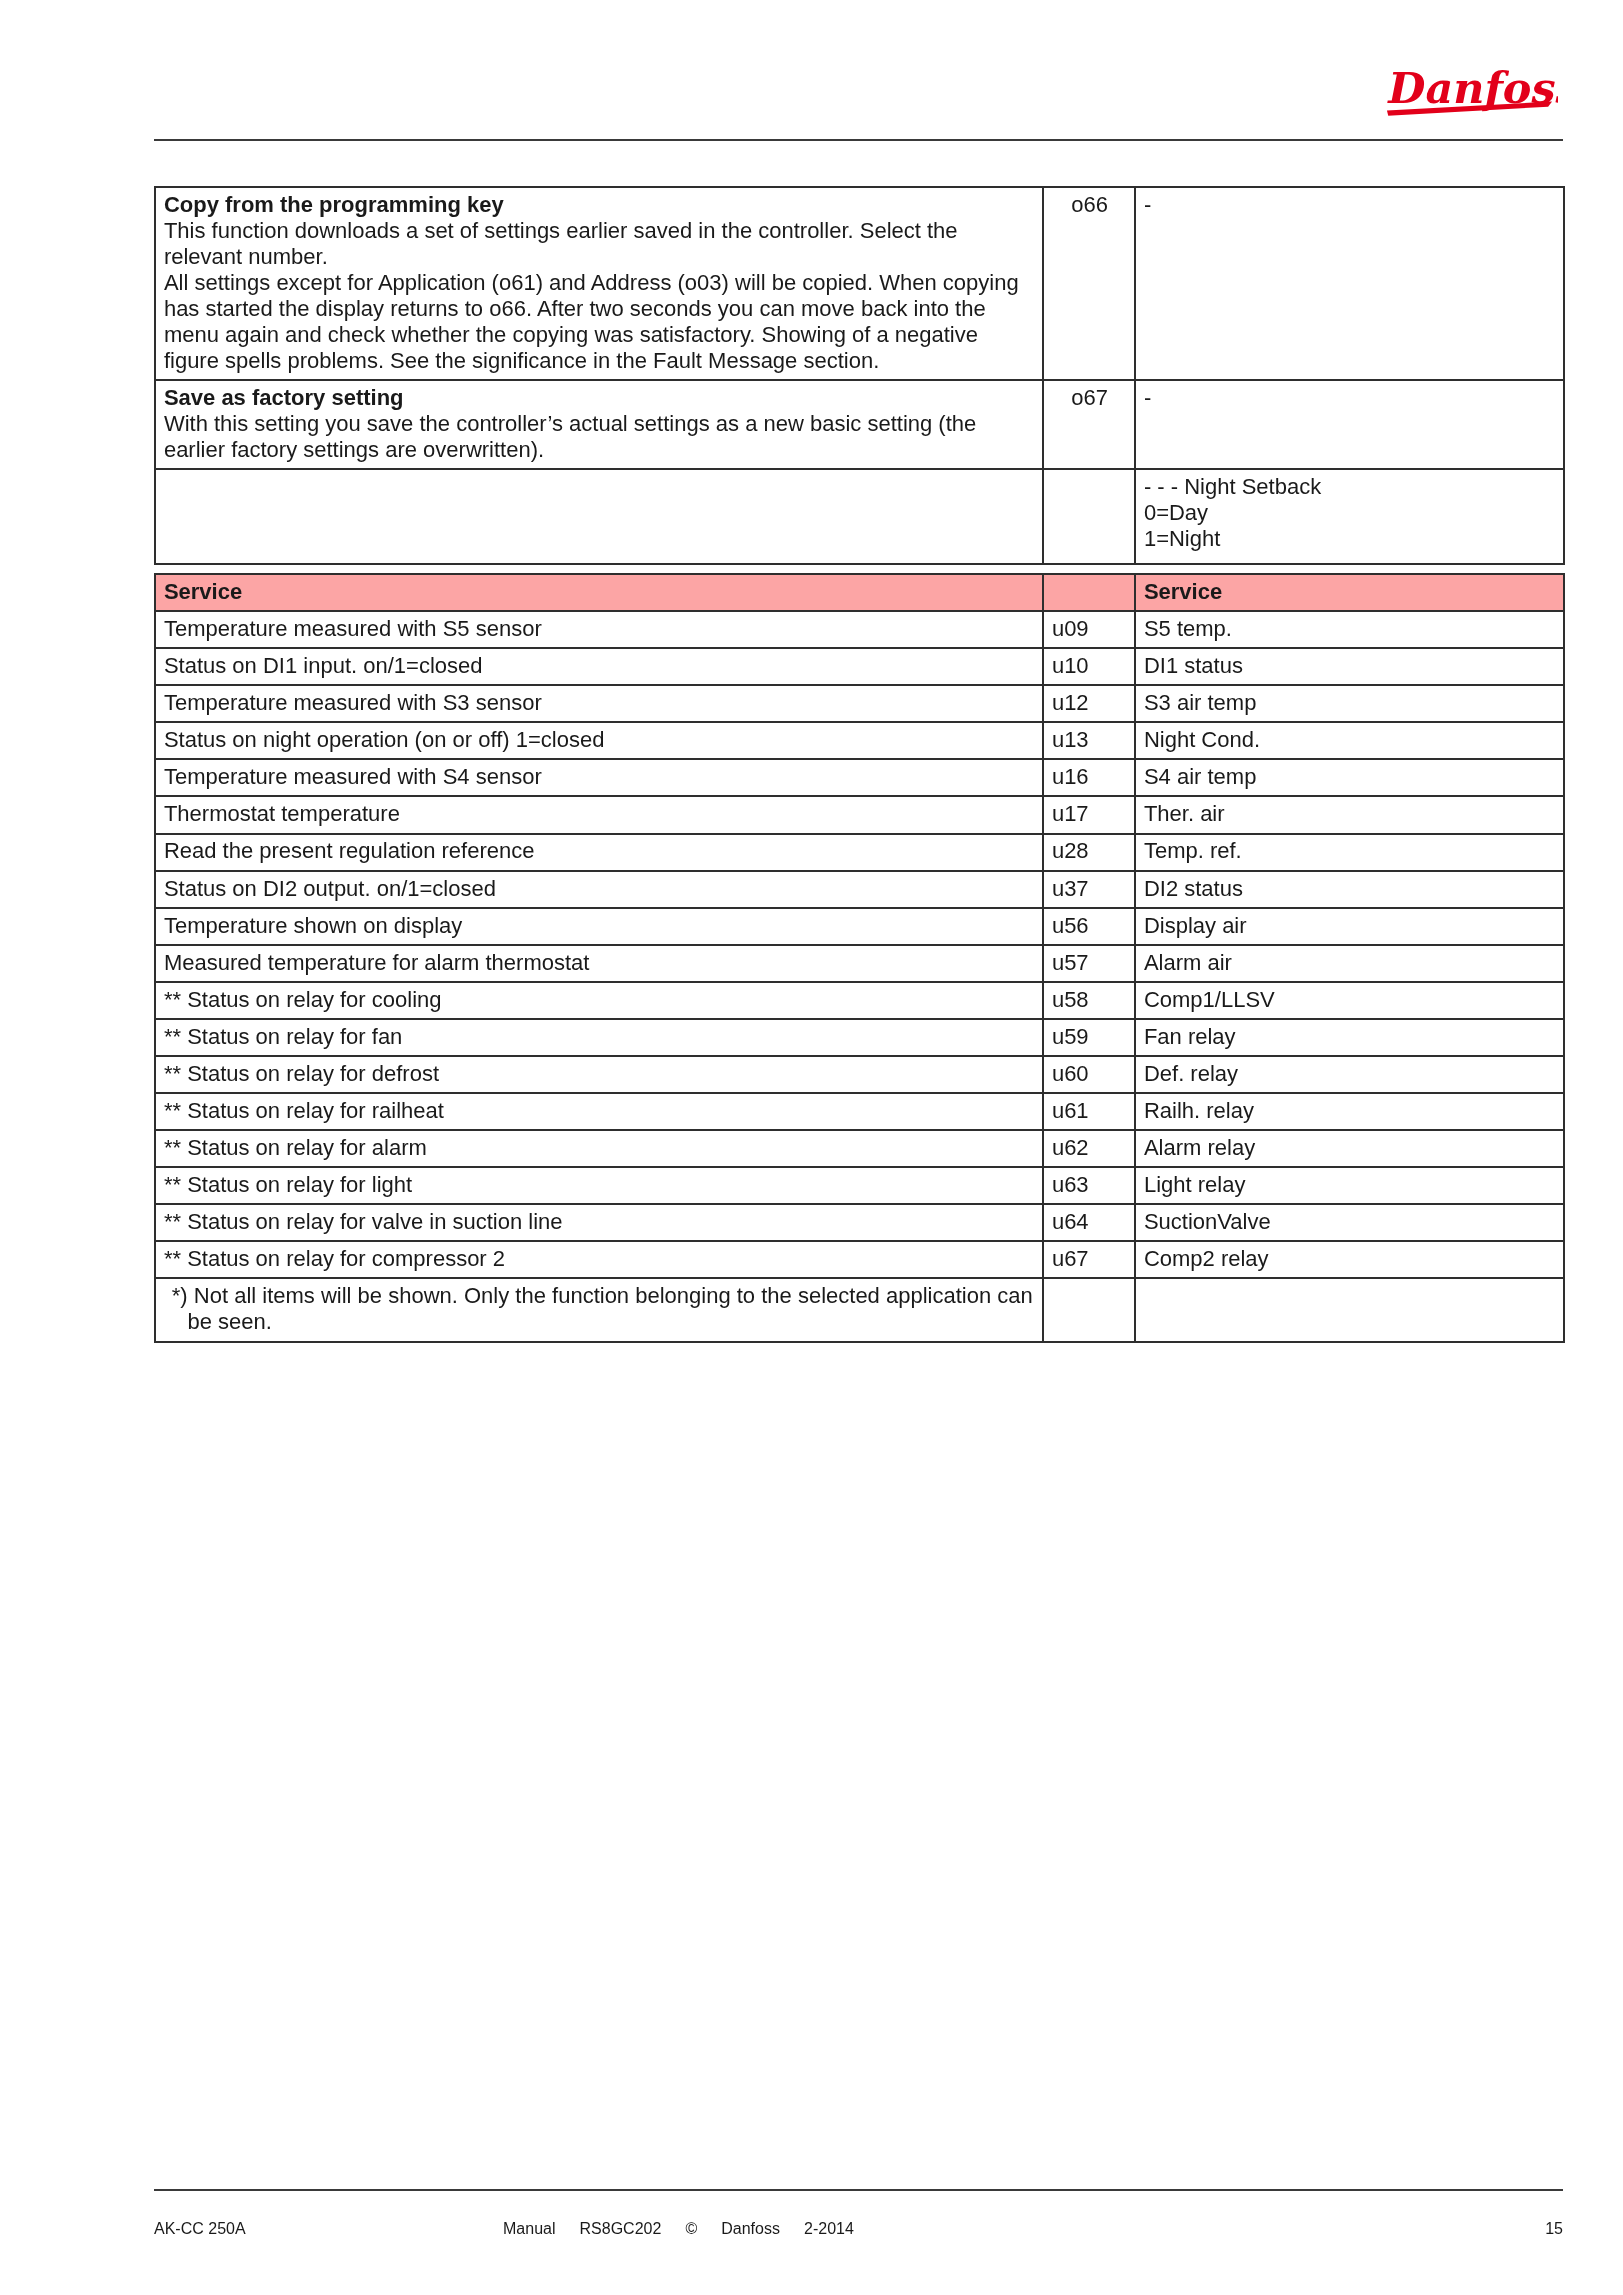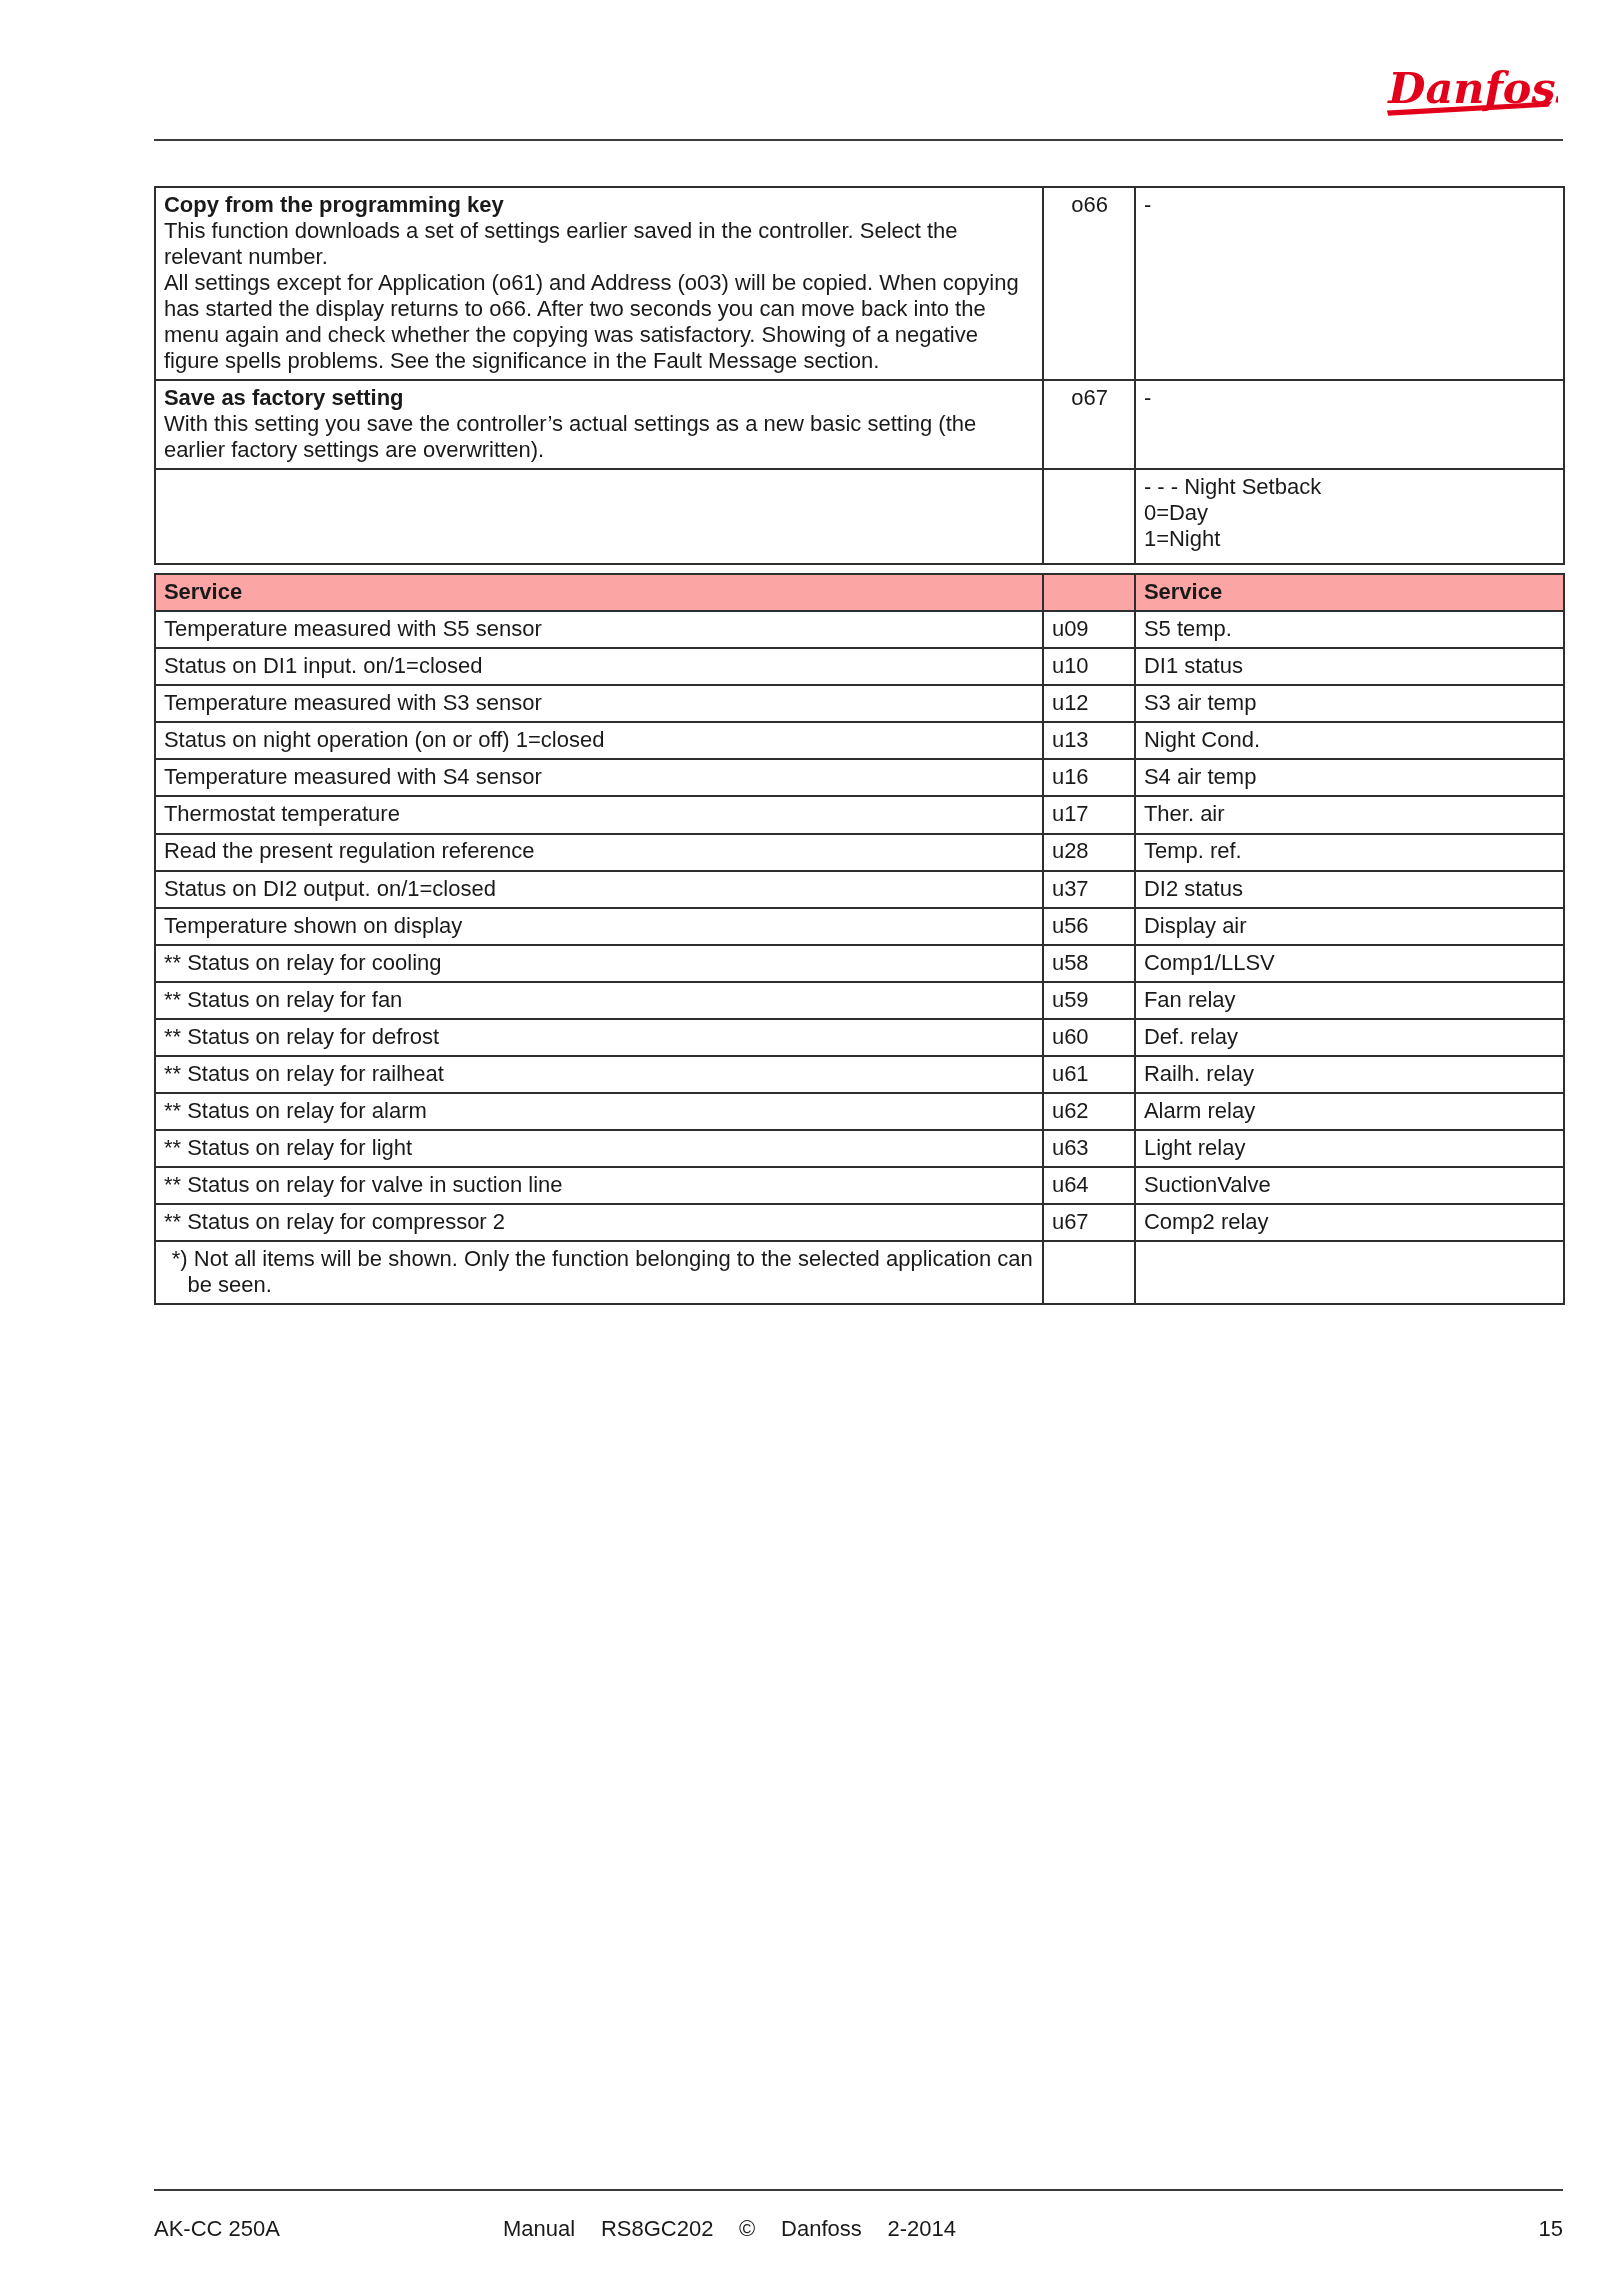--- a/index.html
+++ b/index.html
@@ -30,21 +30,21 @@
     .hdr td { background: #fca5a5; font-weight: bold; }
     .row-copy td { height: 182px; }
     .row-save td { height: 77px; }
     .row-night td { height: 84px; border-radius: 27px; }
     .t2 td { height: 25px; padding-top: 2.6px; padding-bottom: 2.6px; }
     .t2 tr.note td { height: 51px; }
     .hang { padding-left: 23.6px; text-indent: -15.7px; display: block; }
     .line { display: block; }
 
     .bottom-rule { position: absolute; left: 154px; top: 2189px; width: 1409px; height: 2px; background: #3a3a3a; }
-    .footer { position: absolute; top: 2216px; font-size: 22px; line-height: 26px; color: #1a1a1a; }
+    .footer { position: absolute; top: 2216px; font-size: 16px; line-height: 26px; color: #1a1a1a; }
     .f-left { left: 154px; }
     .f-mid { left: 503px; word-spacing: 0; }
     .f-mid span { margin-right: 19.6px; }
     .f-right { right: 60px; }
   </style>
 </head>
 <body>
 
 <div class="logo">
   <svg viewBox="0 0 270 100" width="177" height="65">
@@ -141,20 +141,25 @@
         <td>Status on DI2 output. on/1=closed</td>
         <td class="code-left">u37</td>
         <td>DI2 status</td>
       </tr>
       <tr>
         <td>Temperature shown on display</td>
         <td class="code-left">u56</td>
         <td>Display air</td>
       </tr>
       <tr>
+        <td>Measured temperature for alarm thermostat</td>
+        <td class="code-left">u57</td>
+        <td>Alarm air</td>
+      </tr>
+      <tr>
         <td>** Status on relay for cooling</td>
         <td class="code-left">u58</td>
         <td>Comp1/LLSV</td>
       </tr>
       <tr>
         <td>** Status on relay for fan</td>
         <td class="code-left">u59</td>
         <td>Fan relay</td>
       </tr>
       <tr>

